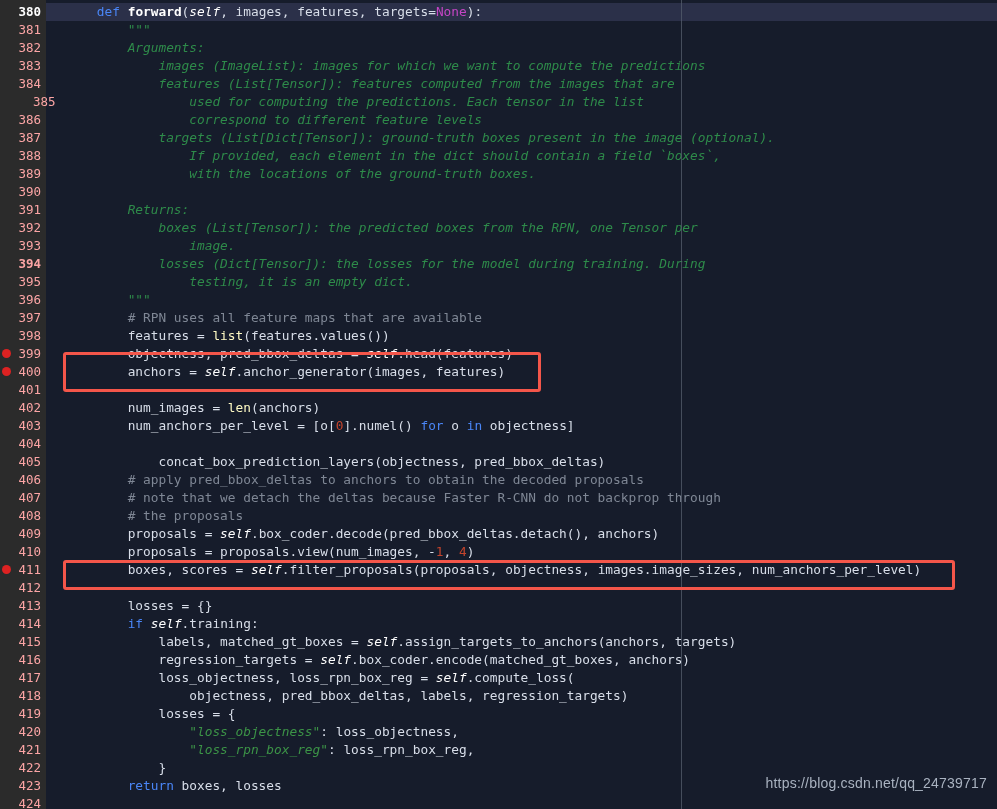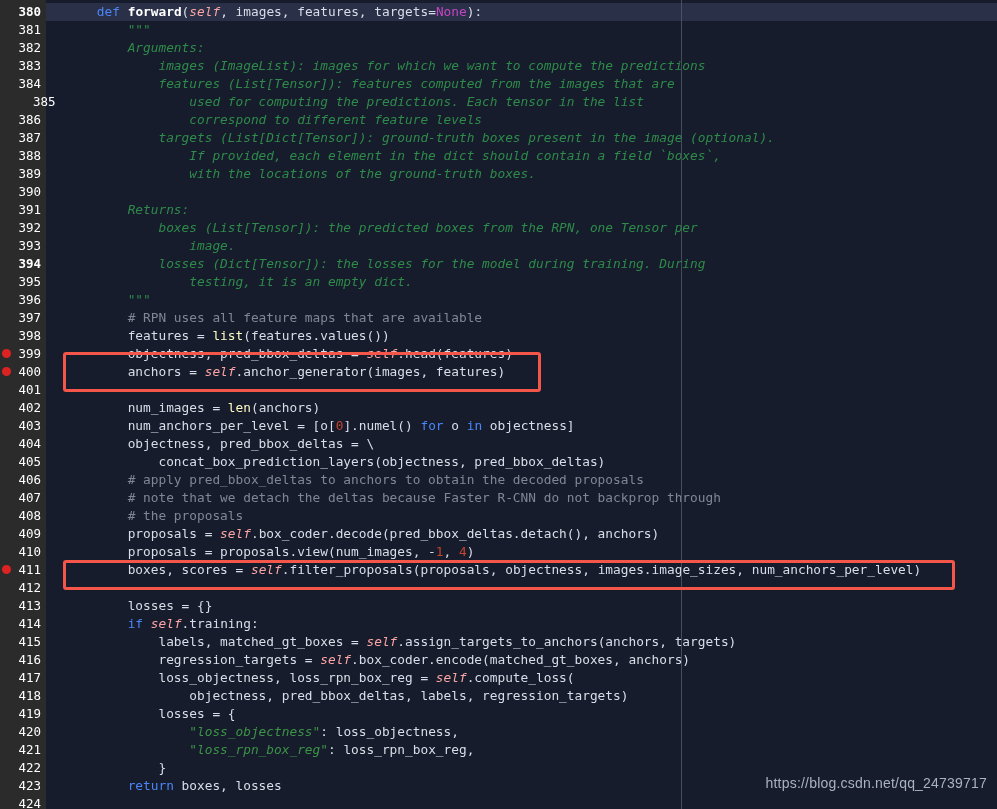--- a/index.html
+++ b/index.html
@@ -27,21 +27,21 @@
   }
   .gutter-row {
     position: absolute;
     left: 0;
     width: 46px;
     height: 18px;
     line-height: 18px;
     text-align: right;
     padding-right: 5px;
     font-size: 12.5px;
-    color: #ffffff;
+    color: #fca5a5;
     letter-spacing: 0px;
   }
   .gutter-row.current {
     color: #ffffff;
     font-weight: bold;
     background: #2b2b2b;
   }
   .bp {
     position: absolute;
     left: 2px;
@@ -77,21 +77,21 @@
     position: absolute;
     left: 681px; top: 0;
     width: 1px; height: 809px;
     background: #555e6e;
     z-index: 3;
     opacity: .75;
   }
   
   .kw   { color: #4a86f7; }          
   .fn   { color: #ffffff; font-weight: bold; }
-  .self { color: #fca5a5; font-style: italic; }
+  .self { color: #ffffff; font-style: italic; }
   .none { color: #c445c4; }
   .bi   { color: #fef9c3; }          
   .num  { color: #c4442c; }
   .str  { color: #3c9447; font-style: italic; }
   .doc  { color: #2e8b4a; font-style: italic; }
   .cmt  { color: #7f8795; }
   .pl   { color: #d8dee9; }
   
   .anno-box {
     position: absolute;
@@ -182,21 +182,20 @@
       <div class="line" style="top: 255px;"><span>            </span><span class="doc">losses (Dict[Tensor]): the losses for the model during training. During</span></div>
       <div class="line" style="top: 273px;"><span>                </span><span class="doc">testing, it is an empty dict.</span></div>
       <div class="line" style="top: 291px;"><span>        </span><span class="doc">"""</span></div>
       <div class="line" style="top: 309px;"><span>        </span><span class="cmt"># RPN uses all feature maps that are available</span></div>
       <div class="line" style="top: 327px;"><span>        </span><span class="pl">features = </span><span class="bi">list</span><span class="pl">(features.values())</span></div>
       <div class="line" style="top: 345px;"><span>        </span><span class="pl">objectness, pred_bbox_deltas = </span><span class="self">self</span><span class="pl">.head(features)</span></div>
       <div class="line" style="top: 363px;"><span>        </span><span class="pl">anchors = </span><span class="self">self</span><span class="pl">.anchor_generator(images, features)</span></div>
       <div class="line" style="top: 381px;"><span></span></div>
       <div class="line" style="top: 399px;"><span>        </span><span class="pl">num_images = </span><span class="bi">len</span><span class="pl">(anchors)</span></div>
       <div class="line" style="top: 417px;"><span>        </span><span class="pl">num_anchors_per_level = [o[</span><span class="num">0</span><span class="pl">].numel() </span><span class="kw">for</span><span class="pl"> o </span><span class="kw">in</span><span class="pl"> objectness]</span></div>
-      <div class="line" style="top: 435px;"><span>        </span><span class="pl">objectness, pred_bbox_deltas = \</span></div>
       <div class="line" style="top: 453px;"><span>            </span><span class="pl">concat_box_prediction_layers(objectness, pred_bbox_deltas)</span></div>
       <div class="line" style="top: 471px;"><span>        </span><span class="cmt"># apply pred_bbox_deltas to anchors to obtain the decoded proposals</span></div>
       <div class="line" style="top: 489px;"><span>        </span><span class="cmt"># note that we detach the deltas because Faster R-CNN do not backprop through</span></div>
       <div class="line" style="top: 507px;"><span>        </span><span class="cmt"># the proposals</span></div>
       <div class="line" style="top: 525px;"><span>        </span><span class="pl">proposals = </span><span class="self">self</span><span class="pl">.box_coder.decode(pred_bbox_deltas.detach(), anchors)</span></div>
       <div class="line" style="top: 543px;"><span>        </span><span class="pl">proposals = proposals.view(num_images, -</span><span class="num">1</span><span class="pl">, </span><span class="num">4</span><span class="pl">)</span></div>
       <div class="line" style="top: 561px;"><span>        </span><span class="pl">boxes, scores = </span><span class="self">self</span><span class="pl">.filter_proposals(proposals, objectness, images.image_sizes, num_anchors_per_level)</span></div>
       <div class="line" style="top: 579px;"><span></span></div>
       <div class="line" style="top: 597px;"><span>        </span><span class="pl">losses = {}</span></div>
       <div class="line" style="top: 615px;"><span>        </span><span class="kw">if</span><span class="pl"> </span><span class="self">self</span><span class="pl">.training:</span></div>

